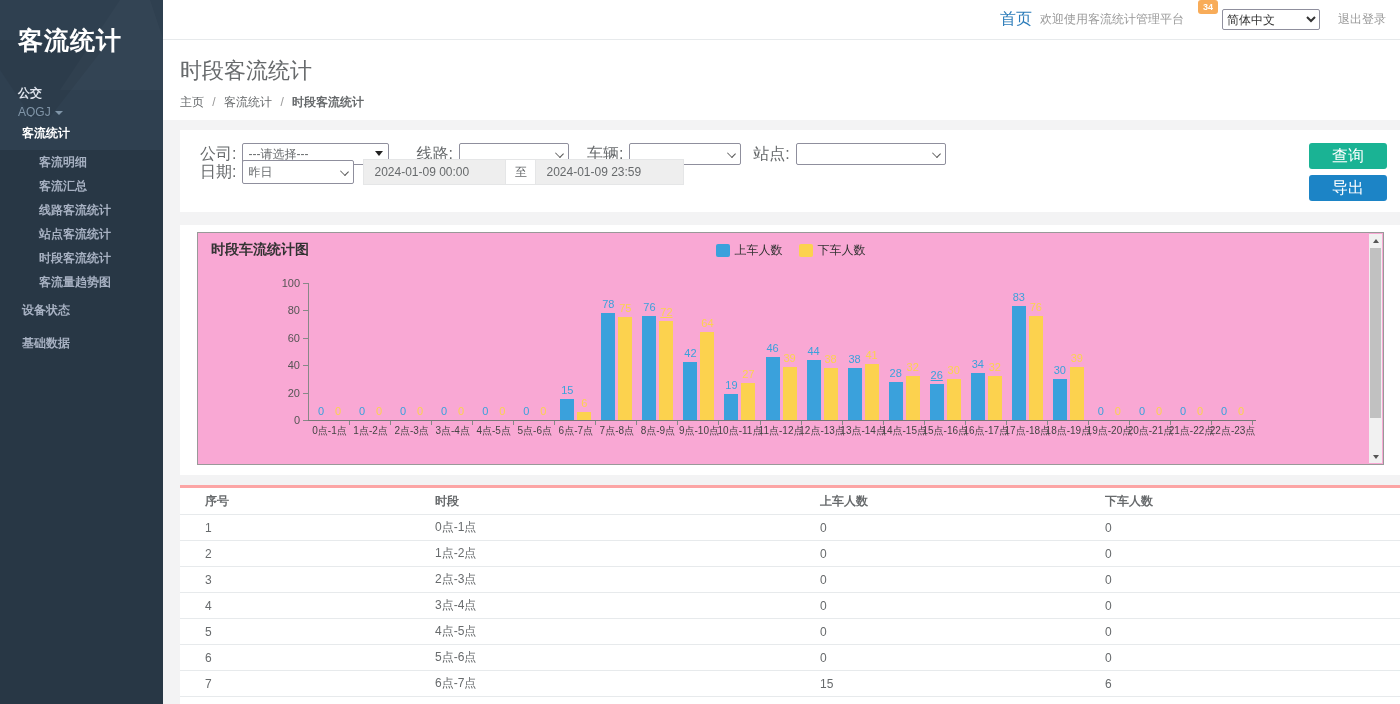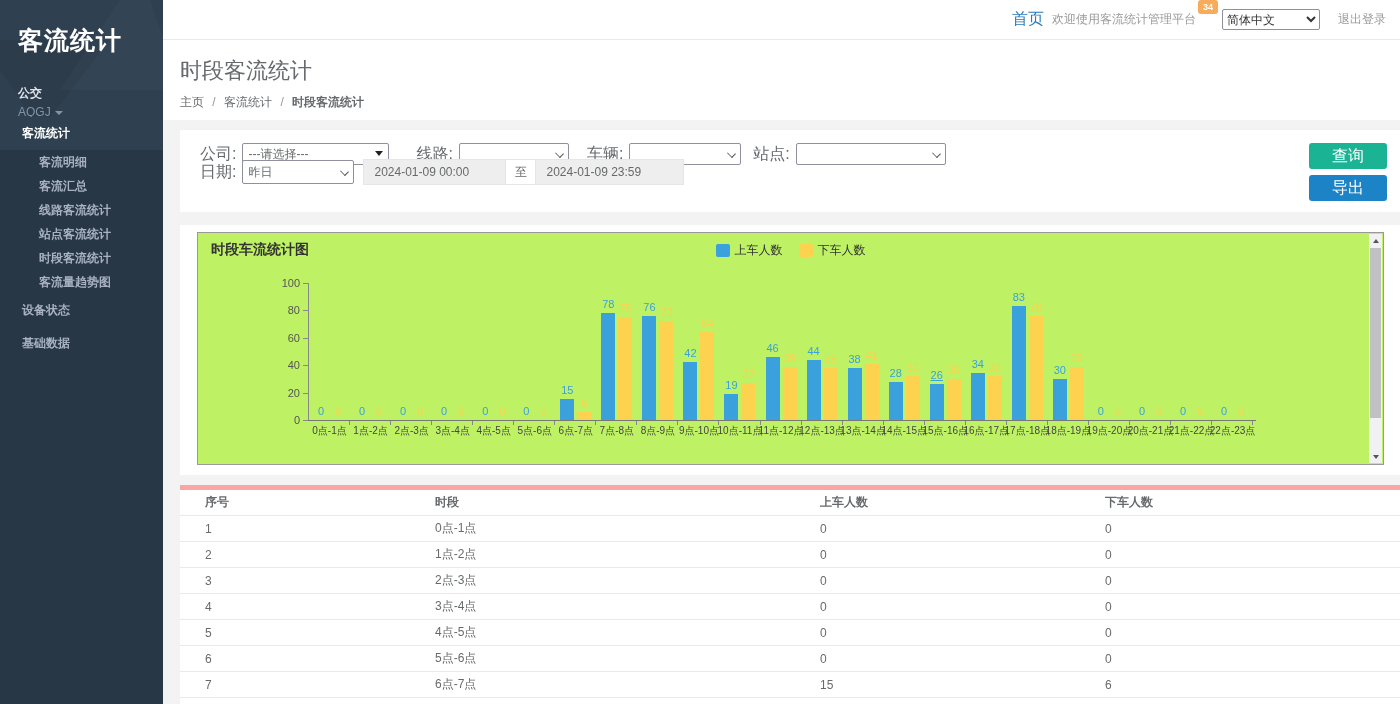--- a/index.html
+++ b/index.html
@@ -25,21 +25,21 @@
   .nav-section.active { background:#2f4050; color:#ffffff; }
   .nav-sub-item { height:24px; line-height:24px; padding-left:39px; font-size:12px; font-weight:bold;
     color:#a7b1c2; cursor:pointer; }
   .nav-sub-item:first-of-type { margin-top:6px; }
 
   
   .main { position:absolute; left:163px; top:0; width:1237px; height:704px; }
   .topbar { height:40px; background:#ffffff; border-bottom:1px solid #e7eaec;
     display:flex; align-items:center; justify-content:flex-end; padding-right:14px; }
   .topbar-home { color:#2a7bb9; font-size:16px; cursor:pointer; margin-right:8px; text-decoration:none; }
-  .topbar-welcome { color:#999999; font-size:12px; margin-right:4px; }
+  .topbar-welcome { color:#999999; font-size:12px; margin-right:16px; }
   .lang-wrap { position:relative; margin-left:22px; margin-right:18px; }
   .badge { position:absolute; left:-24px; top:-9px; background:#f8ac59; color:#ffffff;
     font-size:9px; font-weight:bold; padding:2px 5px; border-radius:3px; }
   .lang-select { width:98px; height:21px; font-size:12px; color:#333;
     border:1px solid #8f8f9d; border-radius:2px; background:#fff;
     font-family:"Liberation Sans","DejaVu Sans",sans-serif; }
   .topbar-logout { color:#999999; font-size:12px; cursor:pointer; text-decoration:none; }
 
   .heading { height:80px; background:#ffffff; padding:16px 0 0 17px; }
   .page-title { font-size:22px; font-weight:400; color:#676a6c; }
@@ -73,21 +73,21 @@
     display:flex; align-items:center; justify-content:center; font-size:12px; color:#676a6c; }
   .date-input2 { width:149px; }
   .btn { position:absolute; right:13px; width:78px; height:26px; border:none; border-radius:3px;
     color:#ffffff; font-size:16px; cursor:pointer; font-family:"Liberation Sans","DejaVu Sans",sans-serif; }
   .btn-query { top:13px; background:#1ab394; }
   .btn-export { top:45px; background:#1c84c6; }
 
   
   .chart-panel { height:250px; position:relative; margin-bottom:10px; }
   .chart-box { position:absolute; left:17px; right:16px; top:7px; bottom:10px;
-    border:1px solid #999999; background:#bef264; }
+    border:1px solid #999999; background:#f9a8d4; }
   .chart-title { position:absolute; left:13px; top:8px; font-size:14px; font-weight:bold; color:#333333; }
   .legend { position:absolute; top:9px; left:50%; transform:translateX(-50%); display:flex; align-items:center; }
   .legend-item { display:flex; align-items:center; margin:0 8px; }
   .legend-swatch { width:14px; height:13px; border-radius:2px; margin-right:5px; }
   .plot { position:absolute; left:110px; top:50px; width:945px; height:137px;
     display:flex; align-items:flex-end; border-left:1px solid #888; }
   .baseline { position:absolute; left:108px; top:187px; width:950px; height:1px; background:#777; }
   .bar-group { flex:1; position:relative; height:100%; display:flex; align-items:flex-end; justify-content:center; gap:3px; }
   .bar-group::after { content:""; position:absolute; right:0; bottom:-5px; width:1px; height:5px; background:#888; }
   .bar { width:14px; position:relative; }
@@ -99,21 +99,21 @@
   .y-tick-mark { position:absolute; width:5px; height:1px; background:#888; }
   .vscroll { position:absolute; top:1px; right:1px; bottom:1px; width:13px; background:#f1f1f1; }
   .vs-arrow { position:absolute; left:0; width:13px; height:13px; display:flex; align-items:center; justify-content:center; }
   .vs-up { top:0; } .vs-down { bottom:0; }
   .vs-up .tri { width:0; height:0; border-left:3.5px solid transparent; border-right:3.5px solid transparent; border-bottom:4px solid #555; }
   .vs-down .tri { width:0; height:0; border-left:3.5px solid transparent; border-right:3.5px solid transparent; border-top:4px solid #555; }
   .vs-thumb { position:absolute; left:1px; right:1px; top:14px; height:170px; background:#c1c1c1; }
 
   
   .table-panel { min-height:219px; padding-bottom:4px; }
-  table { width:100%; border-collapse:collapse; border-top:5px solid #fca5a5; }
+  table { width:100%; border-collapse:collapse; border-top:3px solid #fca5a5; }
   col.c1 { width:255px; } col.c2 { width:385px; } col.c3 { width:285px; }
   th { text-align:left; font-size:12px; font-weight:bold; color:#676a6c; height:28px;
     border-bottom:1px solid #e7eaec; padding:0; }
   td { font-size:12px; color:#676a6c; height:26px; border-bottom:1px solid #e7eaec; padding:0; }
   th:first-child, td:first-child { padding-left:25px; }
 </style>
 </head>
 <body>
 
 <div id="stage">

